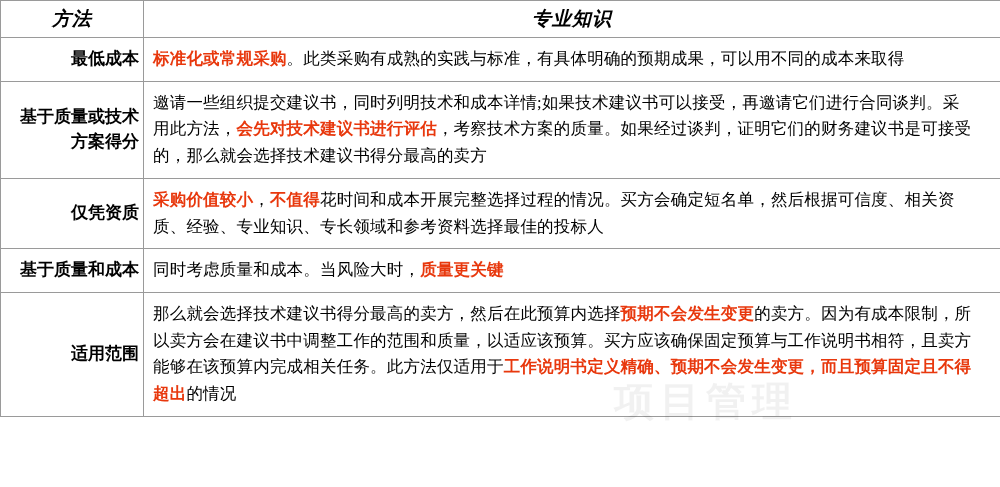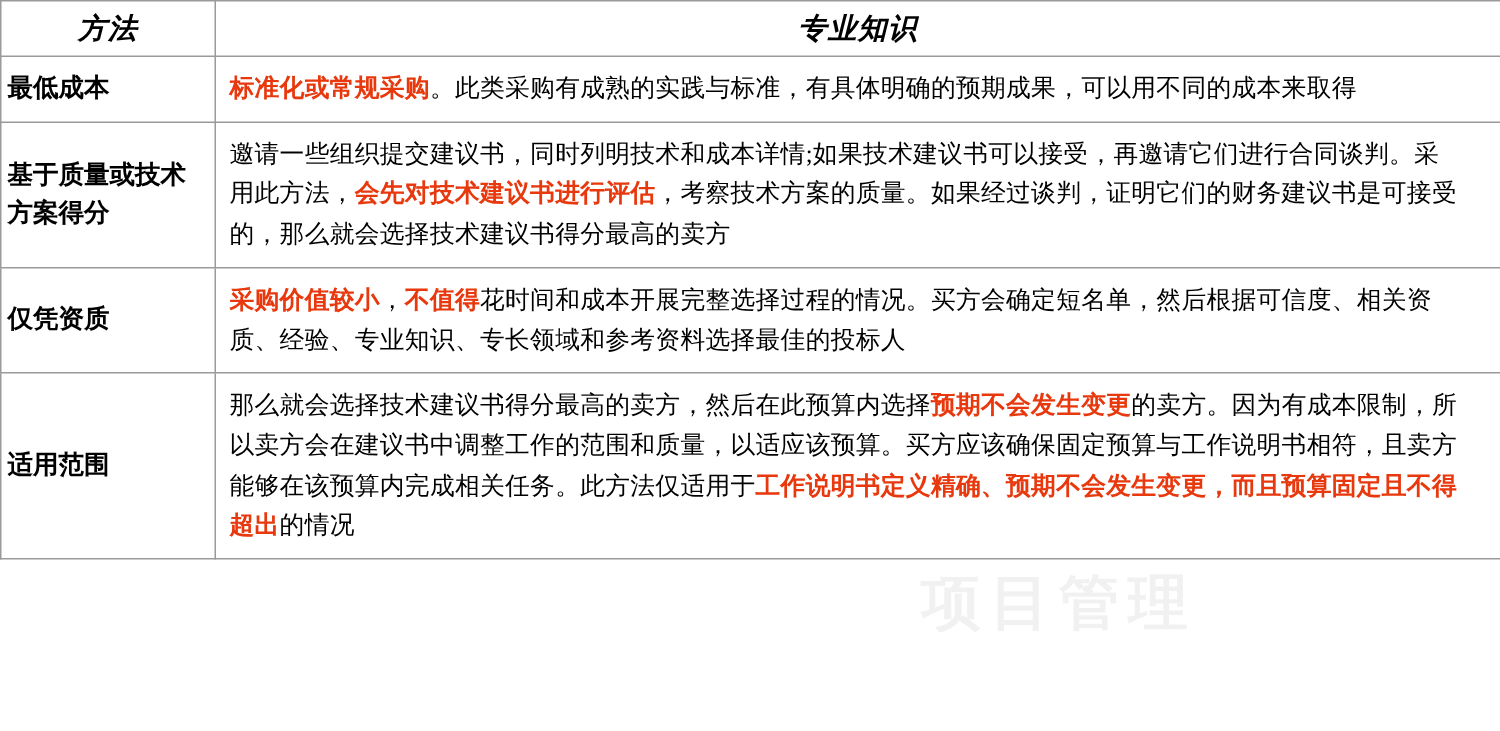--- a/index.html
+++ b/index.html
@@ -39,21 +39,21 @@
     font-family: "Liberation Serif", "DejaVu Serif", serif;
     font-weight: bold;
     font-style: italic;
     font-size: 19px;
     text-align: center;
     padding: 5px 4px;
     letter-spacing: 1px;
     color: #000000;
   }
   td.method-cell {
-    text-align: left;
+    text-align: right;
     font-weight: bold;
     font-size: 17px;
     line-height: 1.45;
     padding: 6px 4px;
     color: #000000;
   }
   td.scope-cell {
     text-align: left;
     font-size: 16.5px;
     line-height: 1.62;
@@ -100,19 +100,23 @@
         </tr>
         <tr>
           <td class="method-cell">基于质量或技术方案得分</td>
           <td class="scope-cell"><span>邀请一些组织提交建议书，同时列明技术和成本详情;如果技术建议书可以接受，再邀请它们进行合同谈判。采用此方法，</span><span class="hl">会先对技术建议书进行评估</span><span>，考察技术方案的质量。如果经过谈判，证明它们的财务建议书是可接受的，那么就会选择技术建议书得分最高的卖方</span></td>
         </tr>
         <tr>
           <td class="method-cell">仅凭资质</td>
           <td class="scope-cell"><span class="hl">采购价值较小</span><span>，</span><span class="hl">不值得</span><span>花时间和成本开展完整选择过程的情况。买方会确定短名单，然后根据可信度、相关资质、经验、专业知识、专长领域和参考资料选择最佳的投标人</span></td>
         </tr>
         <tr>
+          <td class="method-cell">基于质量和成本</td>
+          <td class="scope-cell"><span>同时考虑质量和成本。当风险大时，</span><span class="hl">质量更关键</span></td>
+        </tr>
+        <tr>
           <td class="method-cell">适用范围</td>
           <td class="scope-cell"><span>那么就会选择技术建议书得分最高的卖方，然后在此预算内选择</span><span class="hl">预期不会发生变更</span><span>的卖方。因为有成本限制，所以卖方会在建议书中调整工作的范围和质量，以适应该预算。买方应该确保固定预算与工作说明书相符，且卖方能够在该预算内完成相关任务。此方法仅适用于</span><span class="hl">工作说明书定义精确、预期不会发生变更，而且预算固定且不得超出</span><span>的情况</span></td>
         </tr>
       </tbody>
   </table>
   <div class="watermark">项目管理</div>
 </div>
 
 </body></html>

